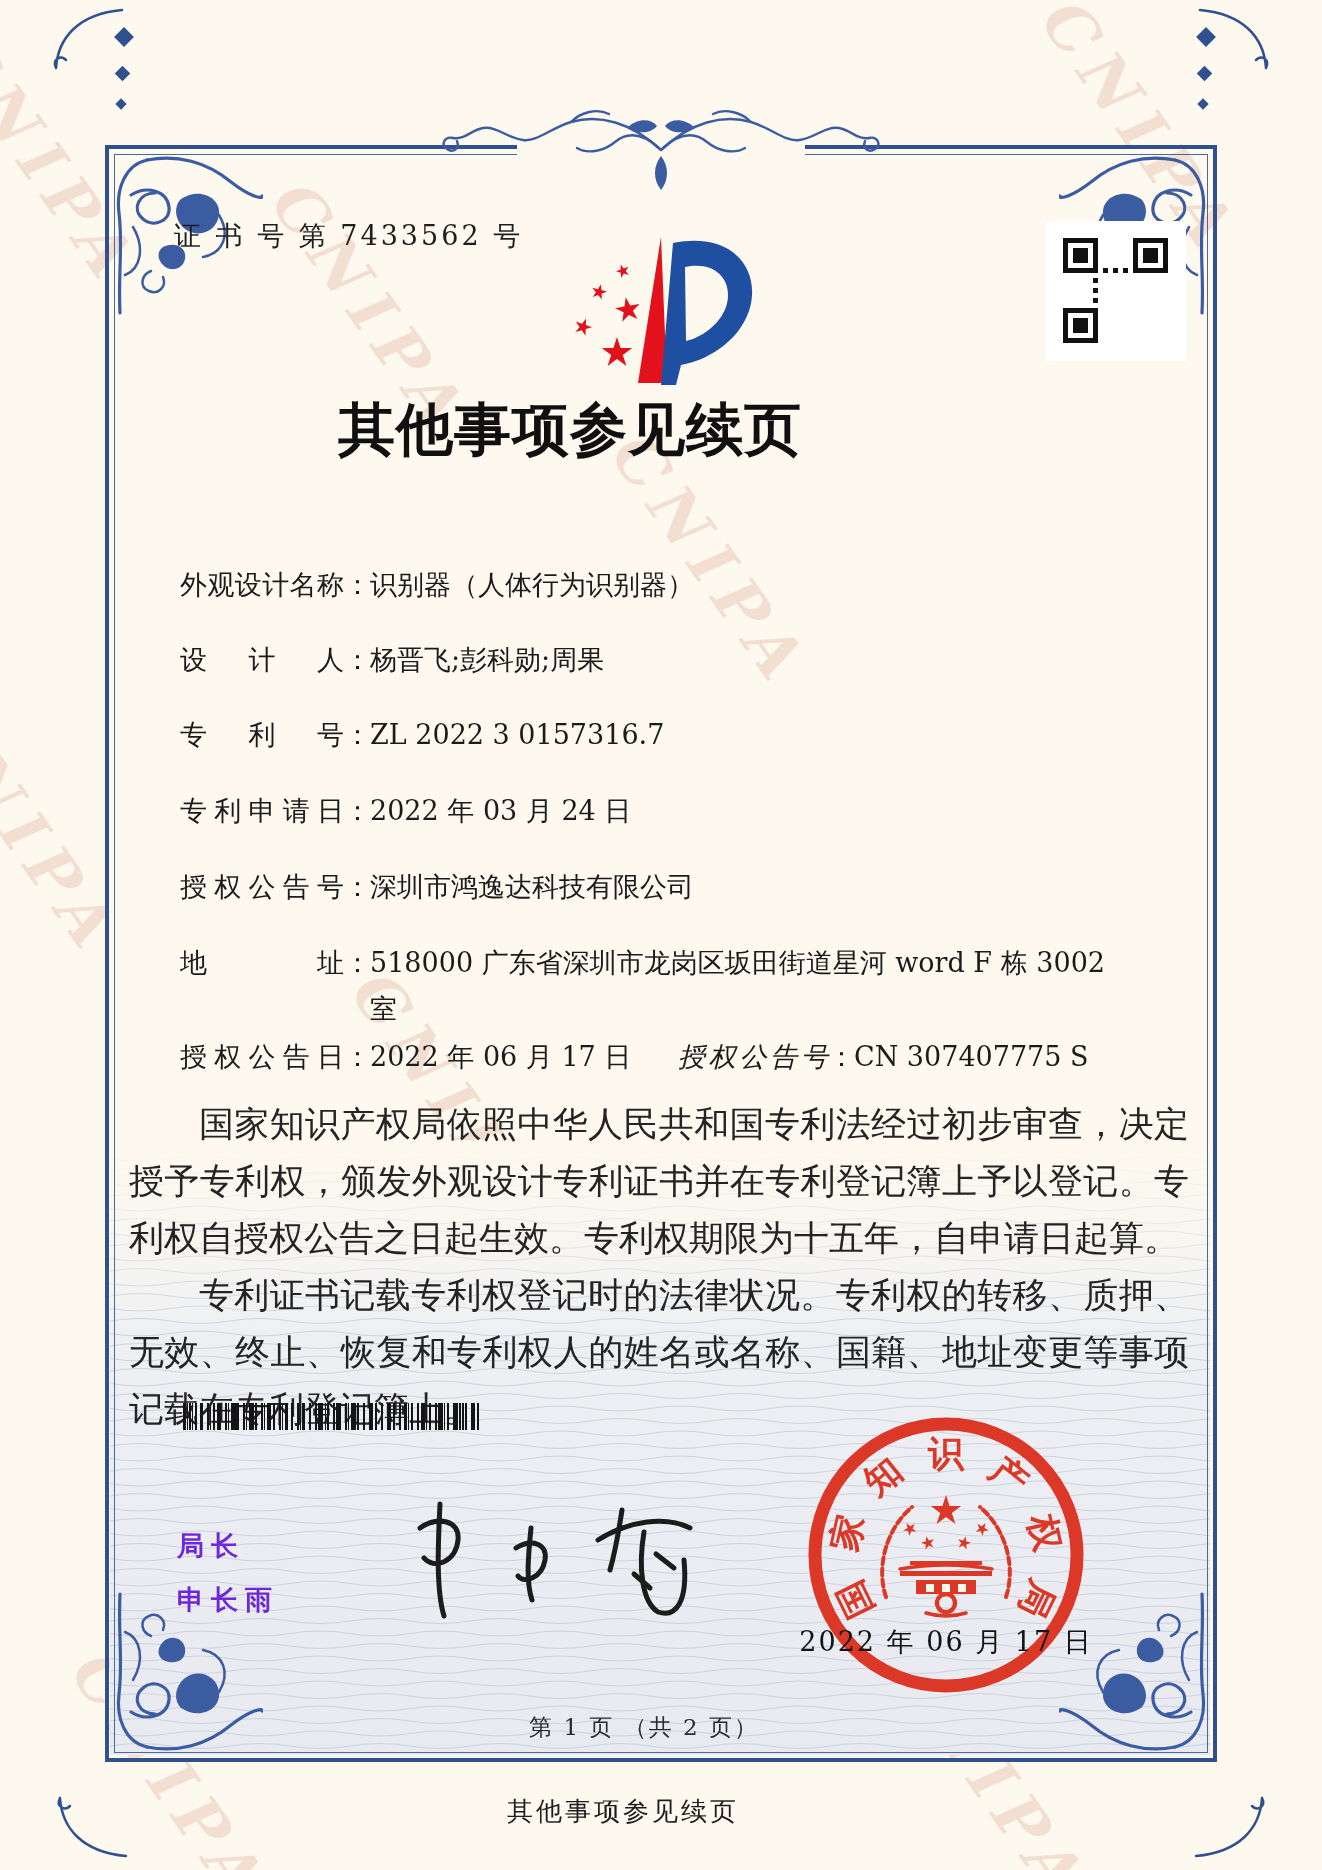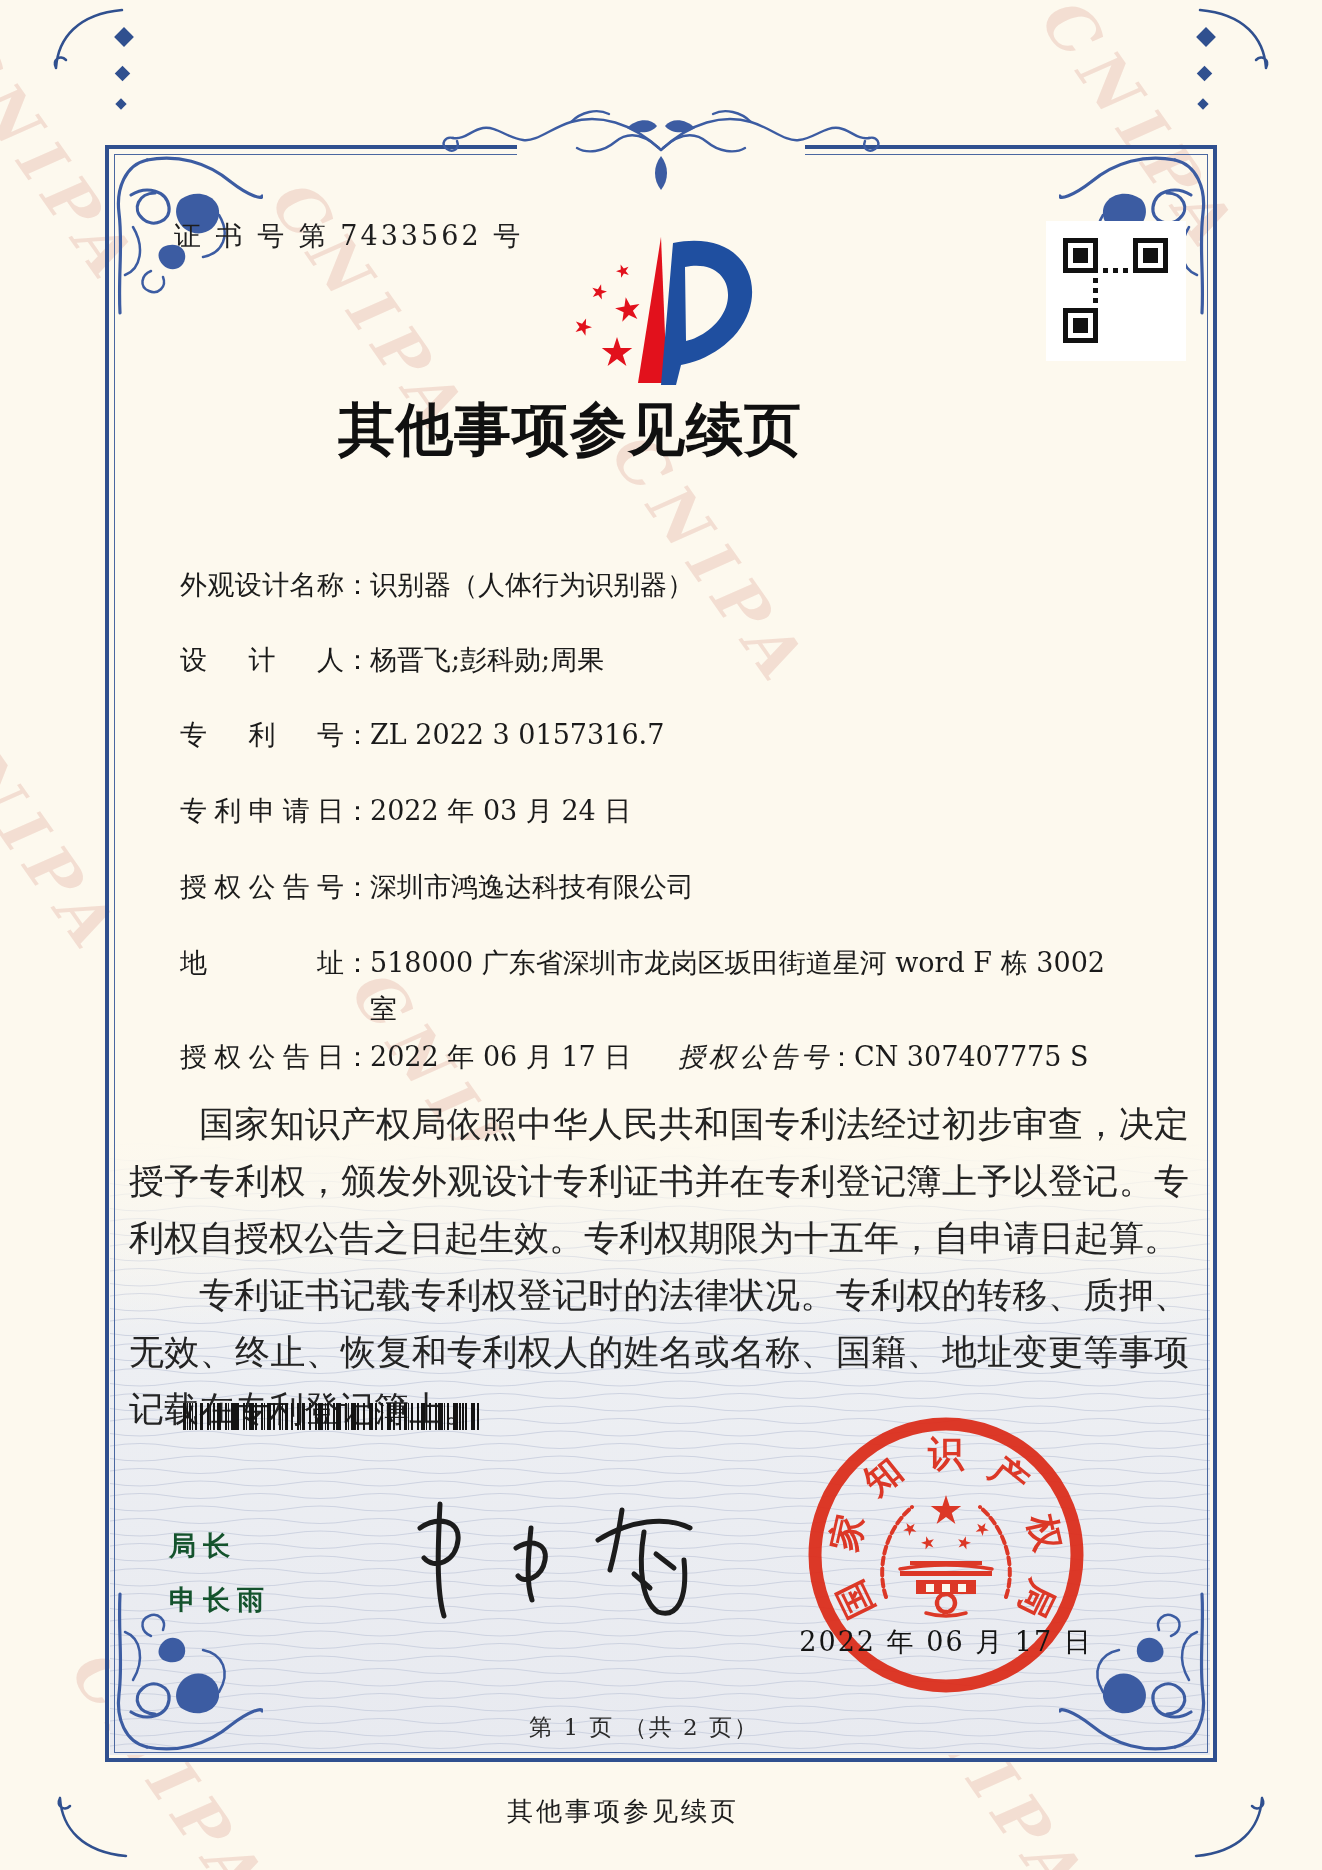--- a/index.html
+++ b/index.html
@@ -85,21 +85,21 @@
   
   .barcode {
     position:absolute; left:183px; top:1403px; width:296px; height:27px;
     background:
       repeating-linear-gradient(90deg,#141414 0 2px,rgba(0,0,0,0) 2px 6px),
       repeating-linear-gradient(90deg,#141414 0 1px,rgba(0,0,0,0) 1px 9px),
       repeating-linear-gradient(90deg,#141414 0 3px,rgba(0,0,0,0) 3px 17px),
       repeating-linear-gradient(90deg,rgba(0,0,0,0) 0 4px,#141414 4px 5px,rgba(0,0,0,0) 5px 23px);
   }
   .signer {
-    position:absolute; left:169px; font-size:27px; font-weight:bold; color:#14532d;
+    position:absolute; left:177px; font-size:27px; font-weight:bold; color:#6d28d9;
     font-family:"DejaVu Sans","Liberation Sans",sans-serif; letter-spacing:7px;
     white-space:nowrap;
   }
   .signer.role { top:1528px; }
   .signer.name { top:1582px; }
   .signature { position:absolute; left:398px; top:1498px; }
   .seal { position:absolute; left:799px; top:1408px; opacity:0.94; }
   .sealdate {
     position:absolute; left:946px; top:1624px; transform:translateX(-50%);
     font-size:27px; color:#141414; letter-spacing:2px; white-space:nowrap;

